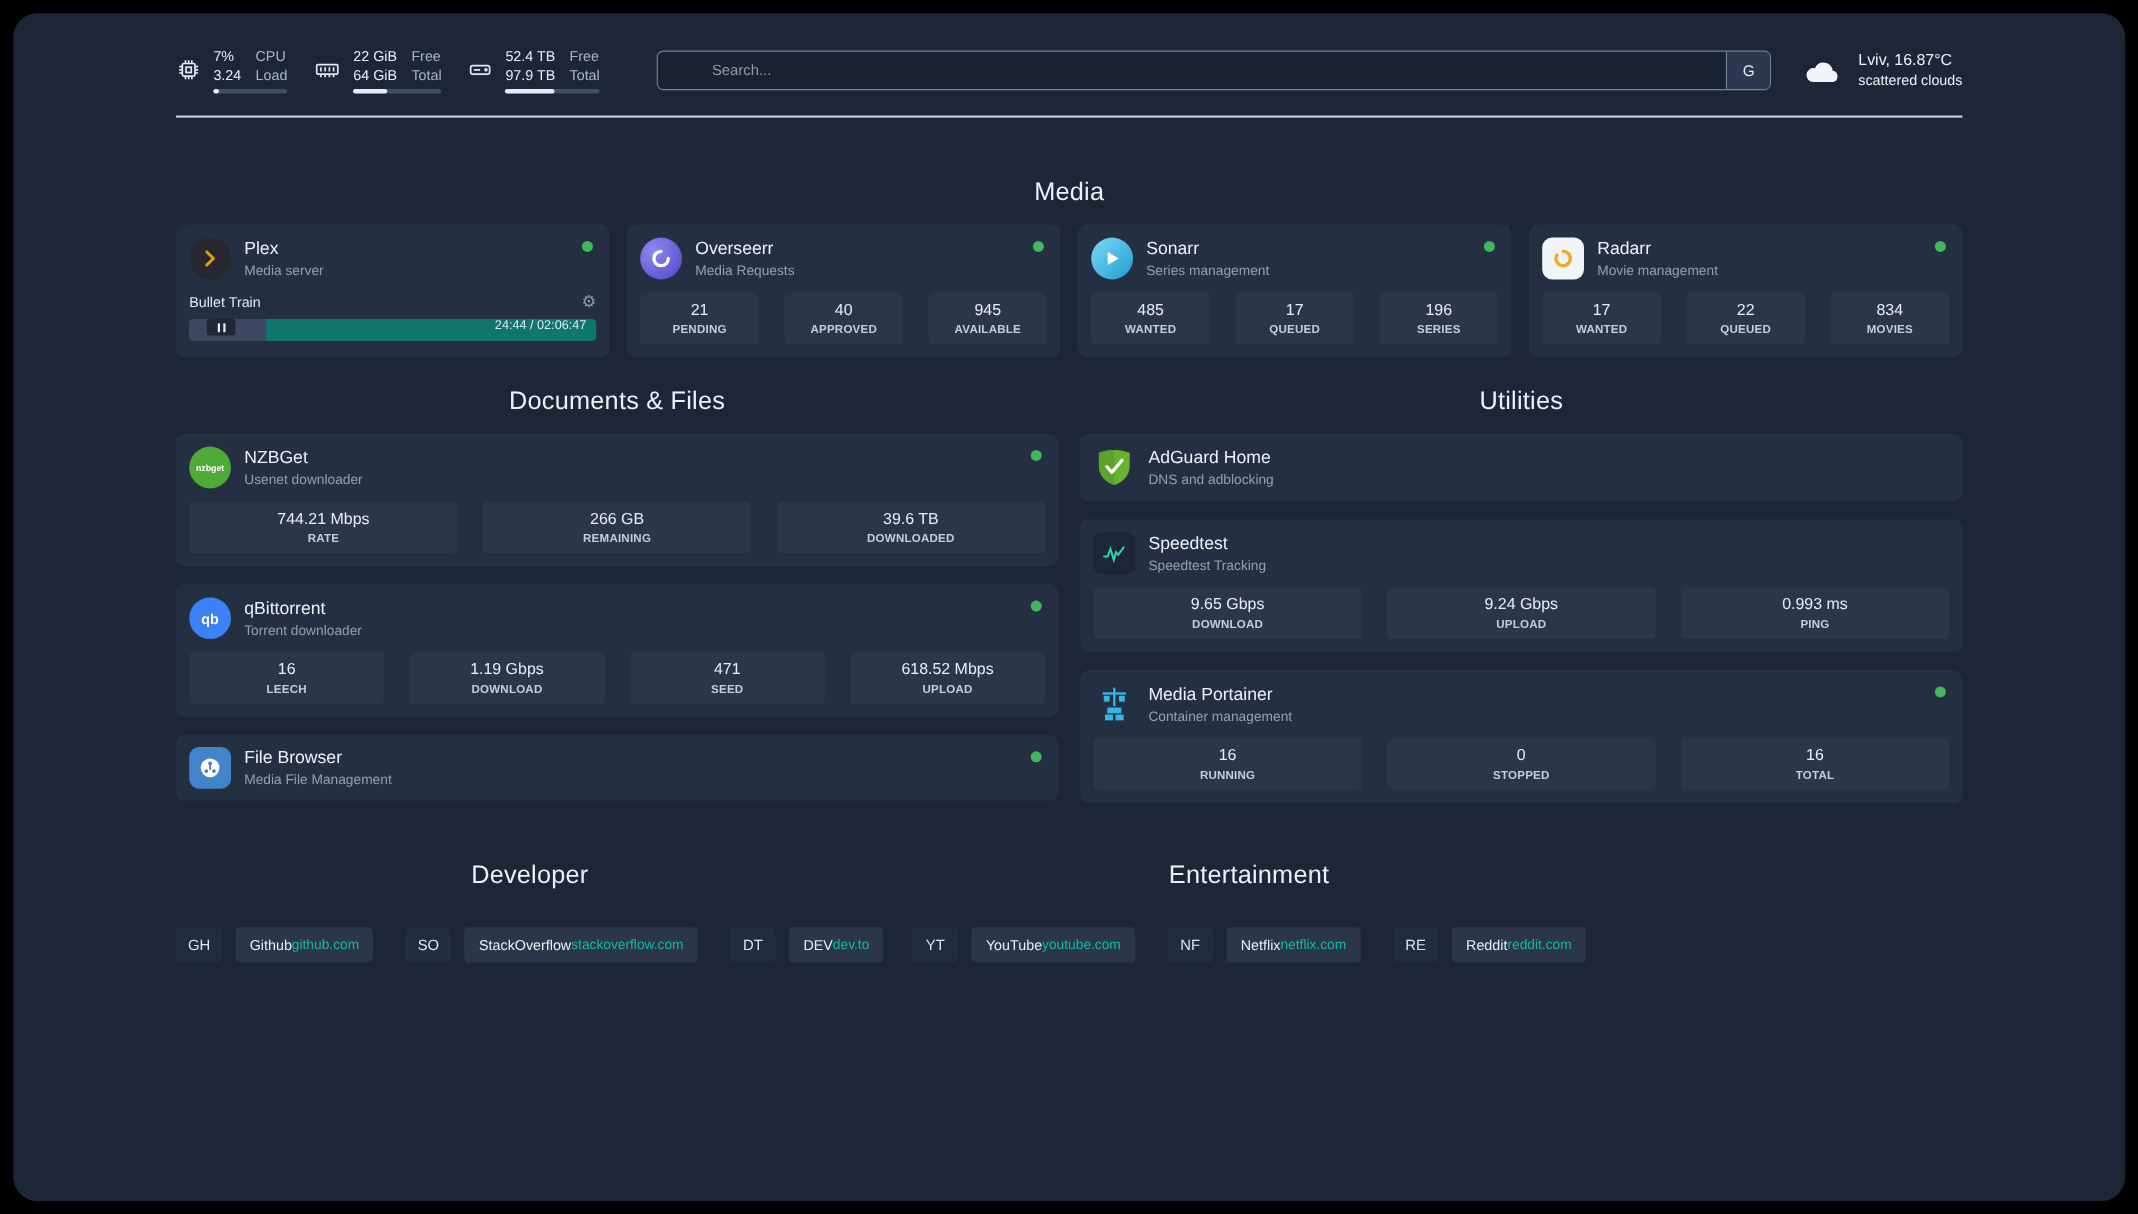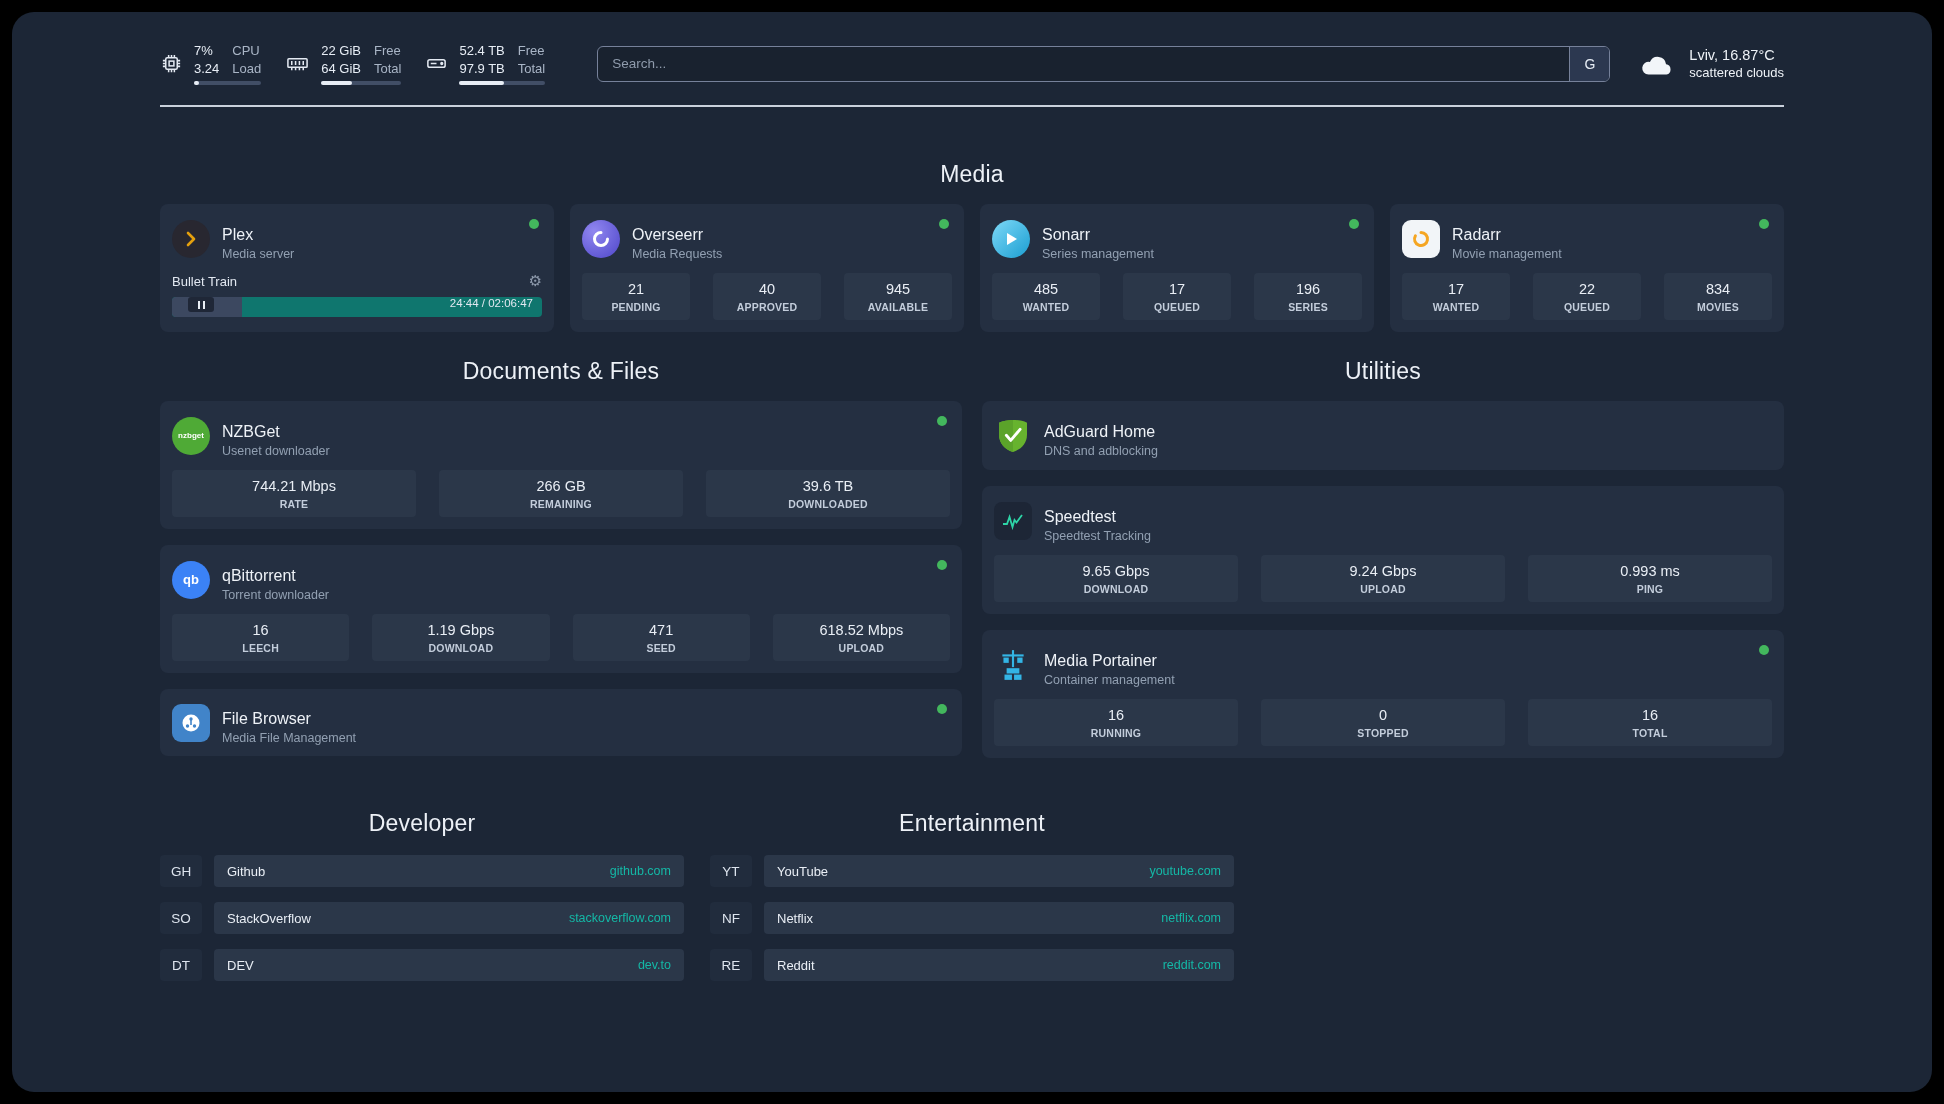--- a/index.html
+++ b/index.html
@@ -13,21 +13,21 @@
   .topbar { display: flex; align-items: center; }
   .metric { display: flex; align-items: center; gap: 11px; margin-right: 24px; }
   .m-icon { display: flex; color: #e3e9f2; }
   .m-cols { display: flex; gap: 13px; }
   .m-col { display: flex; flex-direction: column; line-height: 1.35; font-size: 13px; color: #e7edf5; }
   .m-col.labels { color: #a9b5c6; }
   .m-bar { height: 4px; border-radius: 2px; background: #414e66; margin-top: 4px; }
   .m-fill { height: 100%; border-radius: 2px; background: #e7edf5; }
 
   .search { flex: 1; display: flex; align-items: stretch; height: 36px; margin: 0 28px;
-            border: 1px solid #76819a; border-radius: 6px; background: #19222f; overflow: hidden; }
+            border: 1px solid #76819a; border-radius: 6px; background: #19222f; overflow: hidden; padding-left: 35px; }
   .search input { flex: 1; background: transparent; border: none; outline: none; color: #dfe6ef;
                   font-size: 13.5px; padding: 0 14px; font-family: inherit; }
   .search input::placeholder { color: #8f9bac; }
   .search-btn { width: 40px; border: none; border-left: 1px solid #76819a; background: #2c3850;
                 color: #e7edf5; font-size: 14px; cursor: pointer; font-family: inherit; }
 
   .weather { display: flex; align-items: center; gap: 13px; color: #eef2f7; }
   .w-line1 { font-size: 14.5px; }
   .w-line2 { font-size: 13px; margin-top: 2px; }
 
@@ -36,21 +36,21 @@
   
   .section-title { font-size: 23px; color: #edf1f7; font-weight: 500; letter-spacing: .2px; text-align: center; }
   .media-section { margin-top: 54px; }
   .media-grid { display: grid; grid-template-columns: repeat(4, 1fr); gap: 16px; margin-top: 16px; }
 
   .card { position: relative; background: #242f41; border-radius: 8px; padding: 12px; }
   .dot { position: absolute; top: 15px; right: 15px; width: 10px; height: 10px; border-radius: 50%; background: #43b75d; }
   .card-head { display: flex; align-items: center; gap: 12px; }
   .app-icon { width: 38px; height: 38px; flex: 0 0 38px; display: flex; align-items: center;
               justify-content: center; border-radius: 50%; overflow: hidden; }
-  .card-title { font-size: 16px; color: #eef2f7; margin-top: 10px; }
+  .card-title { font-size: 16px; color: #eef2f7; }
   .card-sub { font-size: 12.5px; color: #92a0b2; margin-top: 3px; }
 
   .tiles { display: flex; gap: 23px; margin-top: 12px; }
   .tile { flex: 1; background: #2b3749; border-radius: 4px; text-align: center; padding: 8px 4px 7px; }
   .tile-val { font-size: 14.5px; color: #e9eef5; }
   .tile-lab { font-size: 10.5px; font-weight: bold; color: #c3cddb; margin-top: 4px; letter-spacing: .2px; }
 
   
   .np-head { display: flex; align-items: center; justify-content: space-between; margin-top: 11px;
              font-size: 13px; color: #e2e8f1; }
@@ -74,21 +74,21 @@
   .icon-sonarr { background: linear-gradient(135deg, #7ed9f8, #1b9ed1); }
   .icon-radarr { background: #f2f5f8; border-radius: 9px; }
   .icon-nzbget { background: #4faa36; color: #fff; font-size: 8px; font-weight: bold; }
   .icon-qbit { background: #3b82f6; color: #fff; font-weight: bold; font-size: 13px; }
   .icon-filebrowser { background: #4184c9; border-radius: 9px; }
   .icon-adguard, .icon-portainer { background: transparent; border-radius: 0; }
   .icon-speedtest { background: #1d2636; border-radius: 8px; }
 
   
   .bookmarks { display: grid; grid-template-columns: repeat(3, 1fr); gap: 26px; margin-top: 52px; }
-  .bm-rows { display: flex; flex-direction: column; gap: 15px; margin-top: 18px; }
+  .bm-rows { display: flex; flex-direction: row; gap: 29px; margin-top: 34px; }
   .bm-row { display: flex; gap: 12px; height: 32px; }
   .bm-abbr { width: 42px; background: #212c3d; border-radius: 4px; color: #dde4ee; font-size: 13.5px;
              display: flex; align-items: center; justify-content: center; }
   .bm-bar { flex: 1; background: #2b3749; border-radius: 4px; display: flex; align-items: center;
             justify-content: space-between; padding: 0 13px; cursor: pointer; }
   .bm-name { font-size: 13px; color: #e9eef5; }
   .bm-url { font-size: 12.5px; color: #14b8a6; }
 </style>
 </head>
 <body>

